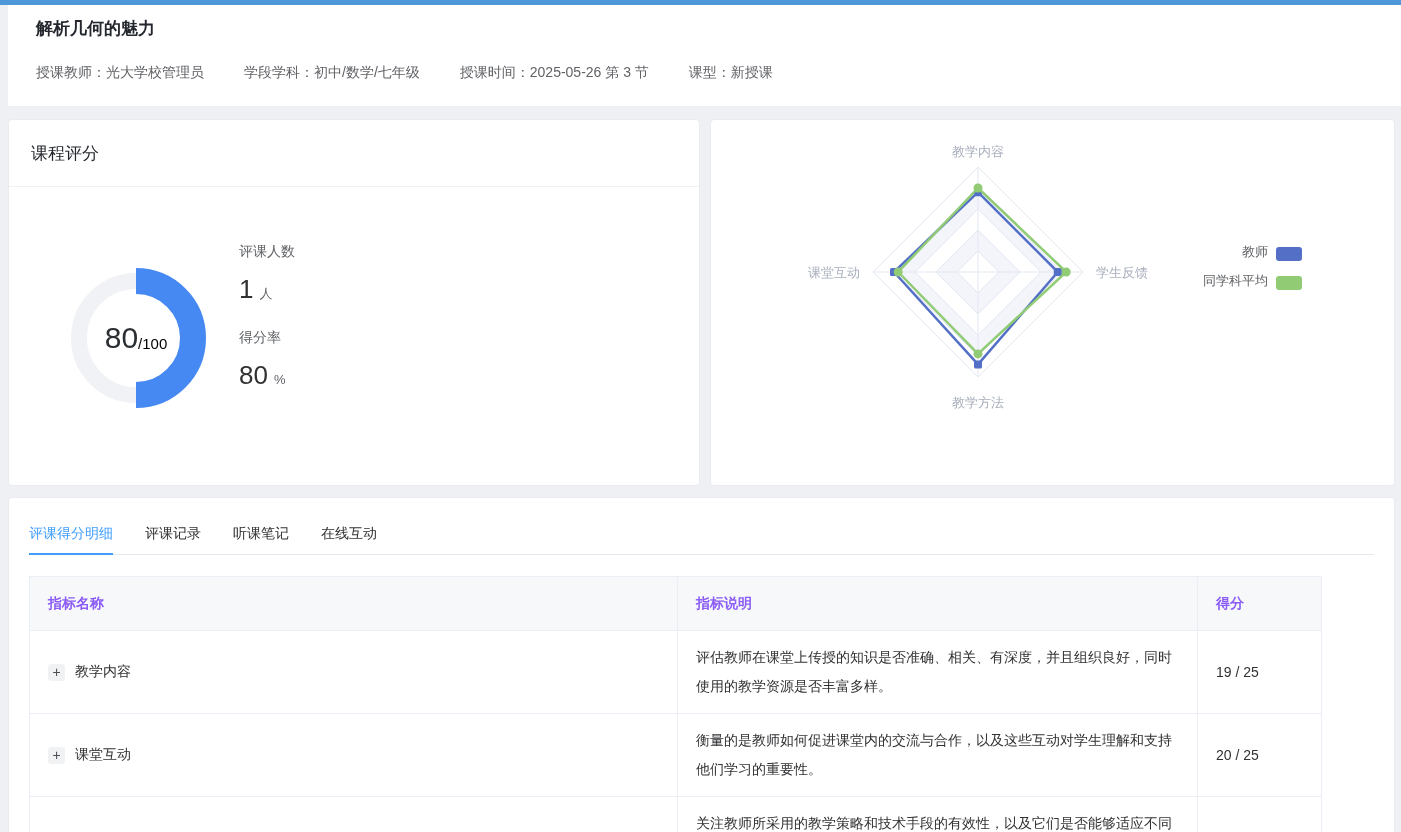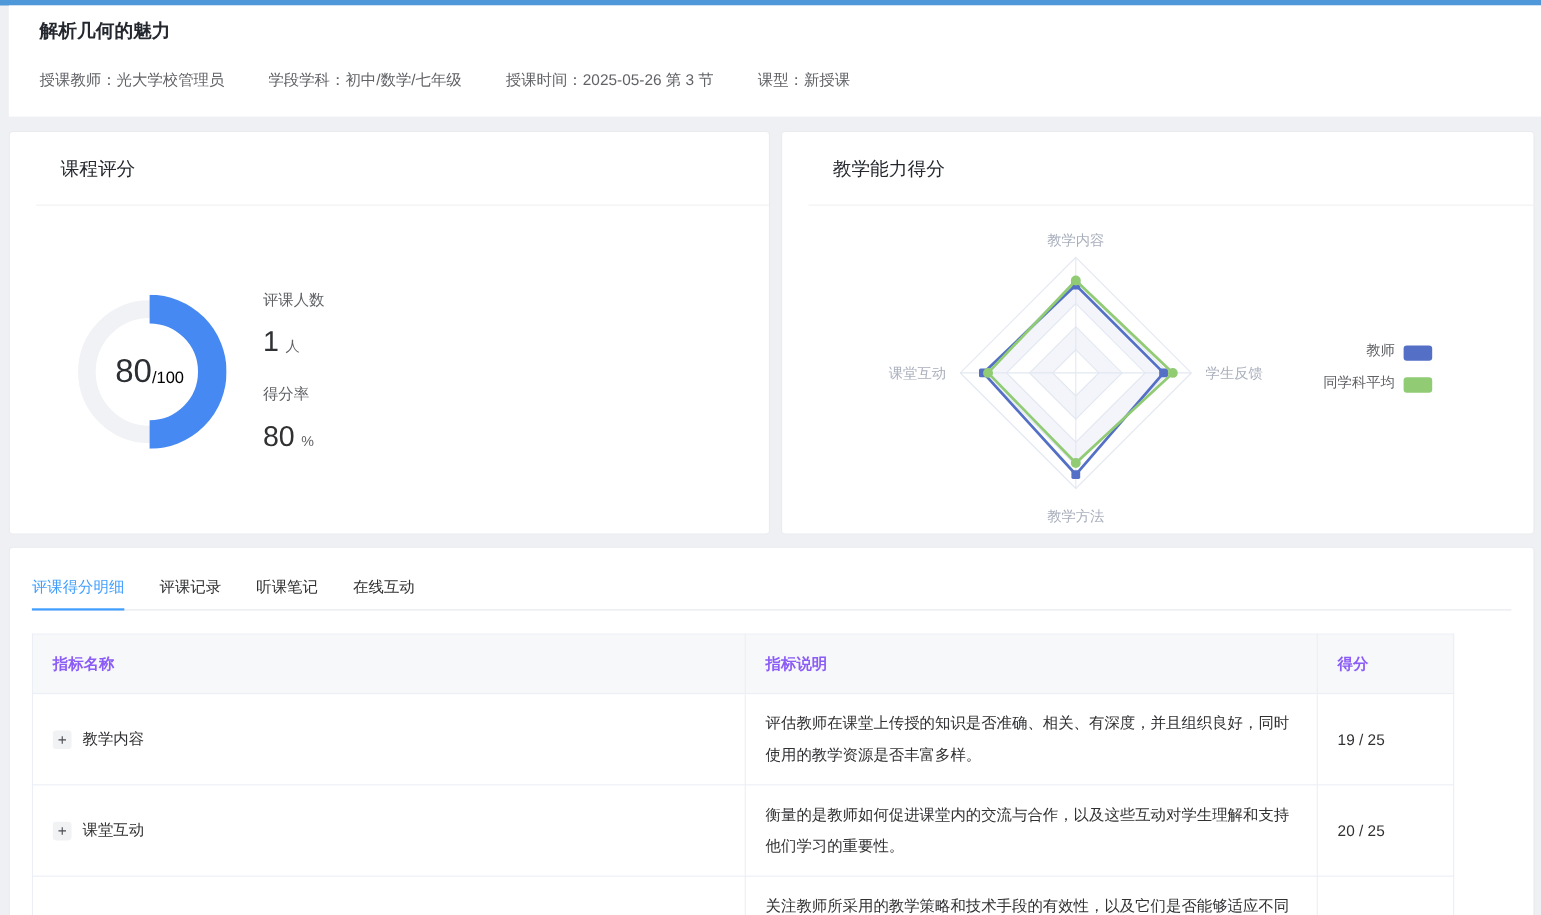--- a/index.html
+++ b/index.html
@@ -20,33 +20,33 @@
   .meta-item span { white-space:nowrap; }
 
   
   .cards-row { display:flex; gap:10px; margin:13px 6px 0 8px; }
   .card { background:#fff; border:1px solid #e9ebee; border-radius:4px; }
   .card-left  { width:692px; }
   .card-right { flex:1; }
   .card-header {
     height:67px; display:flex; align-items:center; padding:0 22px;
     border-bottom:1px solid #f0f1f3;
-    font-size:17px; font-weight:500; color:#24282e;margin-left:24px;
+    font-size:17px; font-weight:500; color:#24282e;
   }
   .card-body { position:relative; height:298px; }
 
   
   .donut-wrap { position:absolute; left:57px; top:81px; width:140px; height:140px; }
   .donut-wrap svg { position:absolute; inset:0; }
   .donut-center {
     position:absolute; inset:0; display:flex; align-items:center; justify-content:center;
   }
   .donut-center .big { font-size:30px; color:#2b2f33; }
   .donut-center .small { font-size:15px; color:#000000; margin-top:10px; }
-  .donut-stats { position:absolute; left:230px; top:77px; }
+  .donut-stats { position:absolute; left:230px; top:56px; }
   .stat-label { font-size:14px; color:#606266; margin-bottom:13px; }
   .stat-value { font-size:26px; color:#303133; margin-bottom:24px; }
   .stat-unit  { font-size:13px; color:#606266; margin-left:6px; }
 
   
   .radar-svg { position:absolute; left:0; top:0; }
   .radar-axis-label { font-size:13px; fill:#a8aebc; }
   .radar-legend { position:absolute; top:123px; right:92px; }
   .legend-item { display:flex; align-items:flex-end; justify-content:flex-end; margin-bottom:11px; cursor:pointer; }
   .legend-label { font-size:13px; color:#606266; margin-right:8px; white-space:nowrap; }
@@ -110,21 +110,20 @@
       <div class="donut-stats">
         <div class="stat-label">评课人数</div>
         <div class="stat-value"><span>1</span><span class="stat-unit">人</span></div>
         <div class="stat-label">得分率</div>
         <div class="stat-value"><span>80</span><span class="stat-unit">%</span></div>
       </div>
     </div>
   </section>
 
   <section class="card card-right">
-    <div class="card-header">教学能力得分</div>
     <div class="card-body">
       <svg class="radar-svg" width="560" height="298" viewBox="0 0 560 298">
         <g>
             <polygon points="267.00,47.00 372.00,152.00 267.00,257.00 162.00,152.00" fill="#ffffff" stroke="#e2e7f1" stroke-width="1"></polygon>
             <polygon points="267.00,68.00 351.00,152.00 267.00,236.00 183.00,152.00" fill="#f3f5fb" stroke="#e2e7f1" stroke-width="1"></polygon>
             <polygon points="267.00,89.00 330.00,152.00 267.00,215.00 204.00,152.00" fill="#ffffff" stroke="#e2e7f1" stroke-width="1"></polygon>
             <polygon points="267.00,110.00 309.00,152.00 267.00,194.00 225.00,152.00" fill="#f3f5fb" stroke="#e2e7f1" stroke-width="1"></polygon>
             <polygon points="267.00,131.00 288.00,152.00 267.00,173.00 246.00,152.00" fill="#ffffff" stroke="#e2e7f1" stroke-width="1"></polygon>
             <line x1="267" y1="152" x2="267.00" y2="47.00" stroke="#e2e7f1" stroke-width="1"></line>
             <line x1="267" y1="152" x2="372.00" y2="152.00" stroke="#e2e7f1" stroke-width="1"></line>

